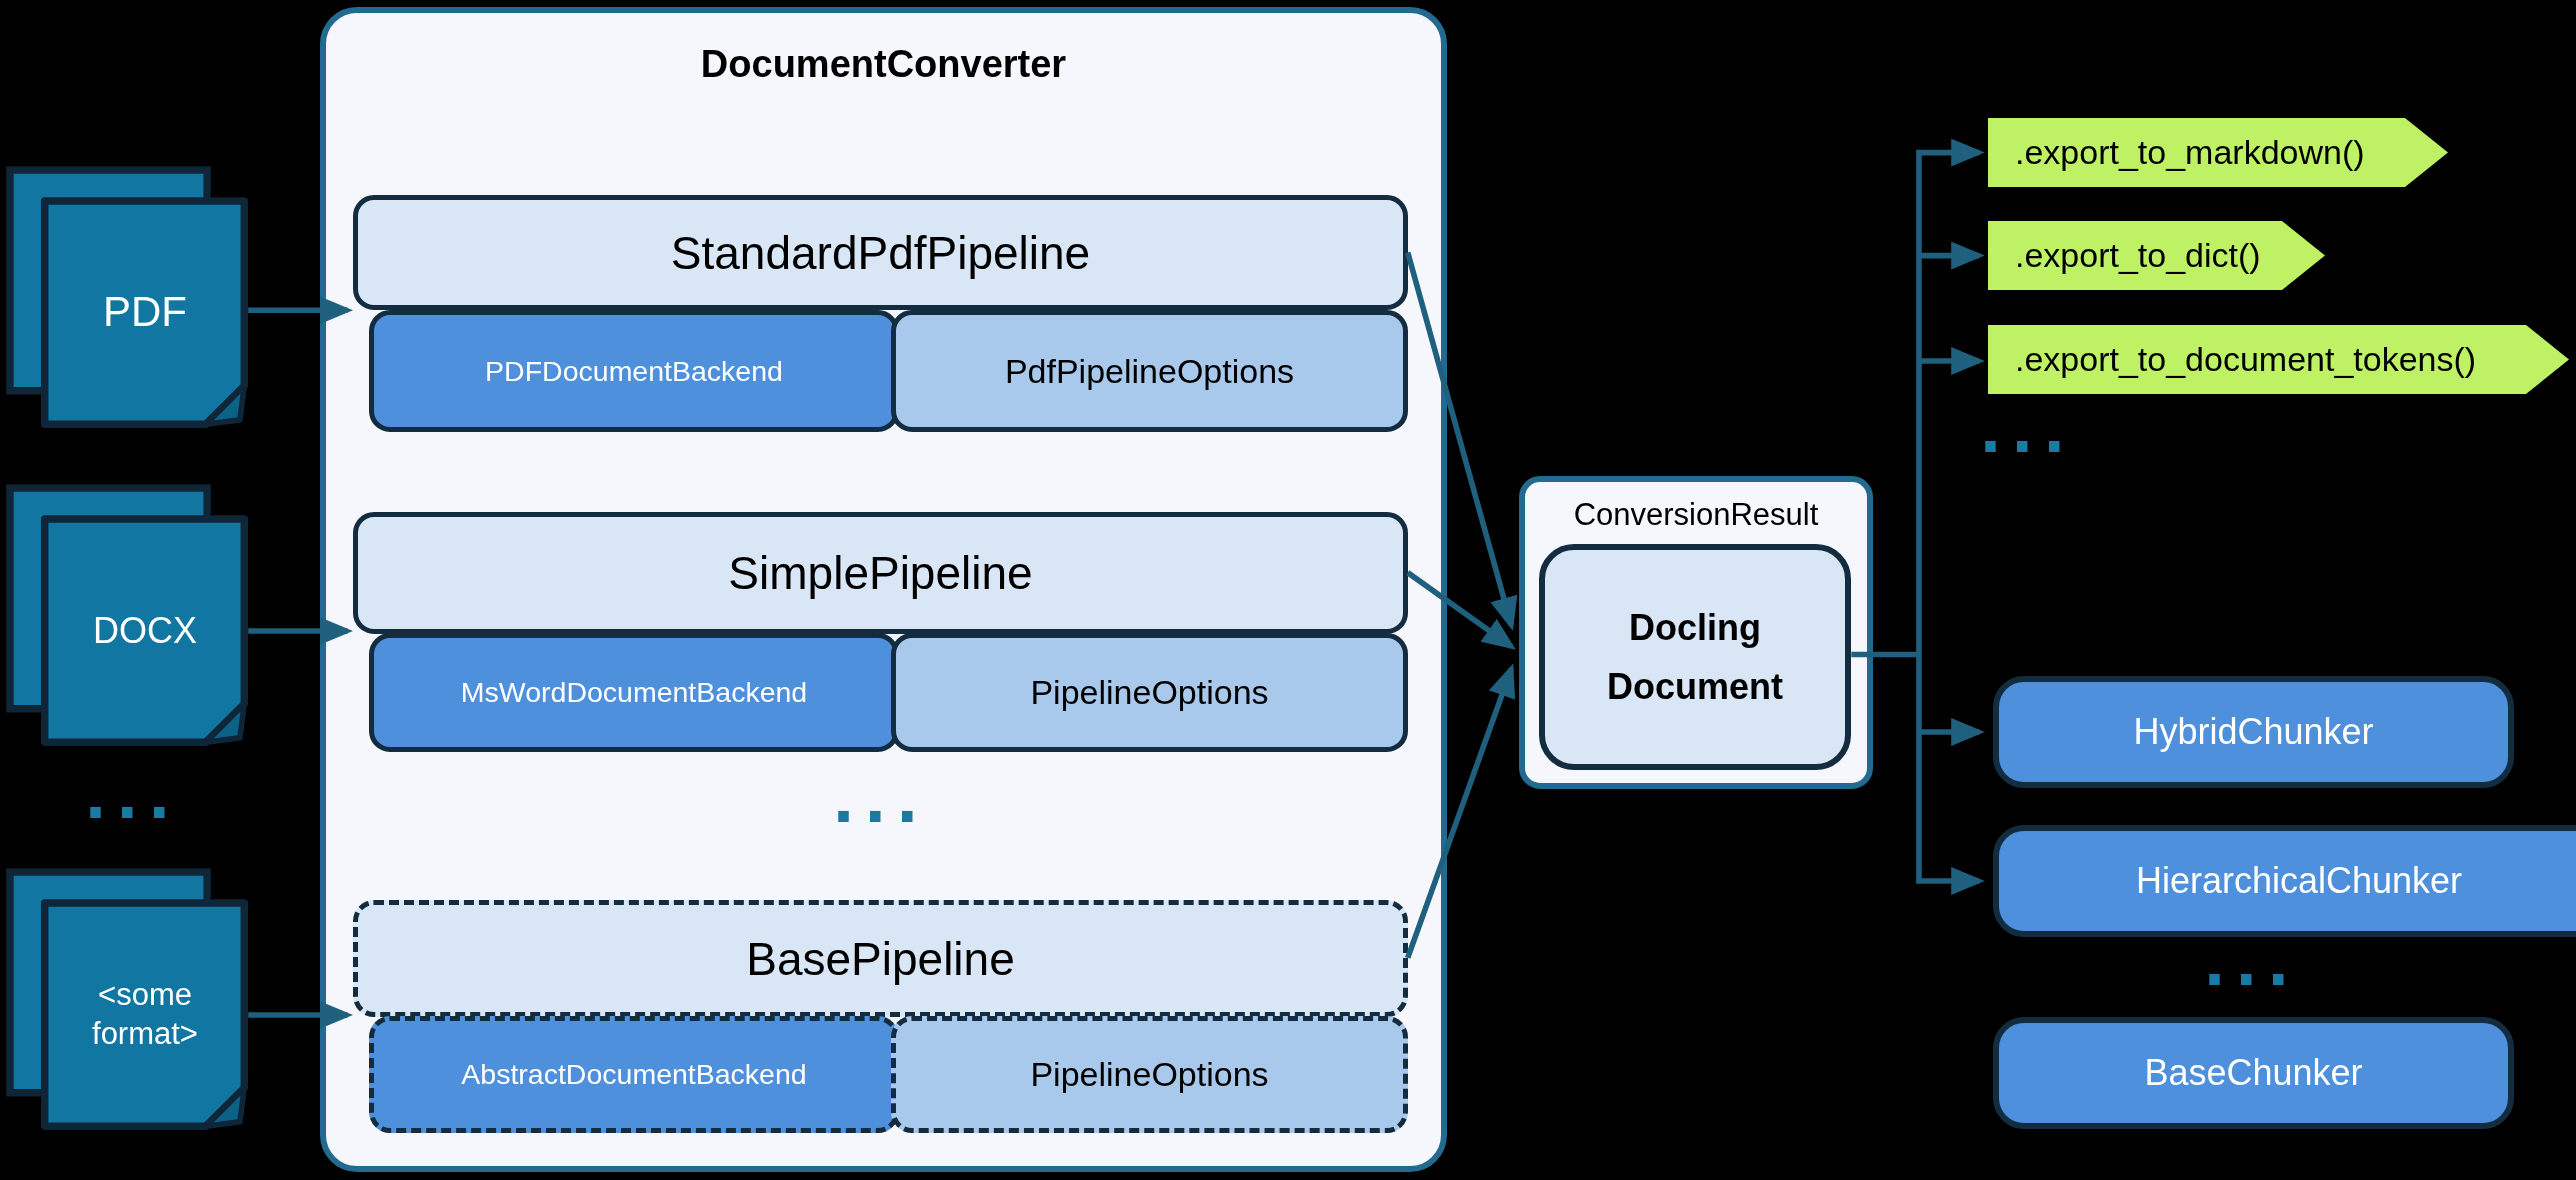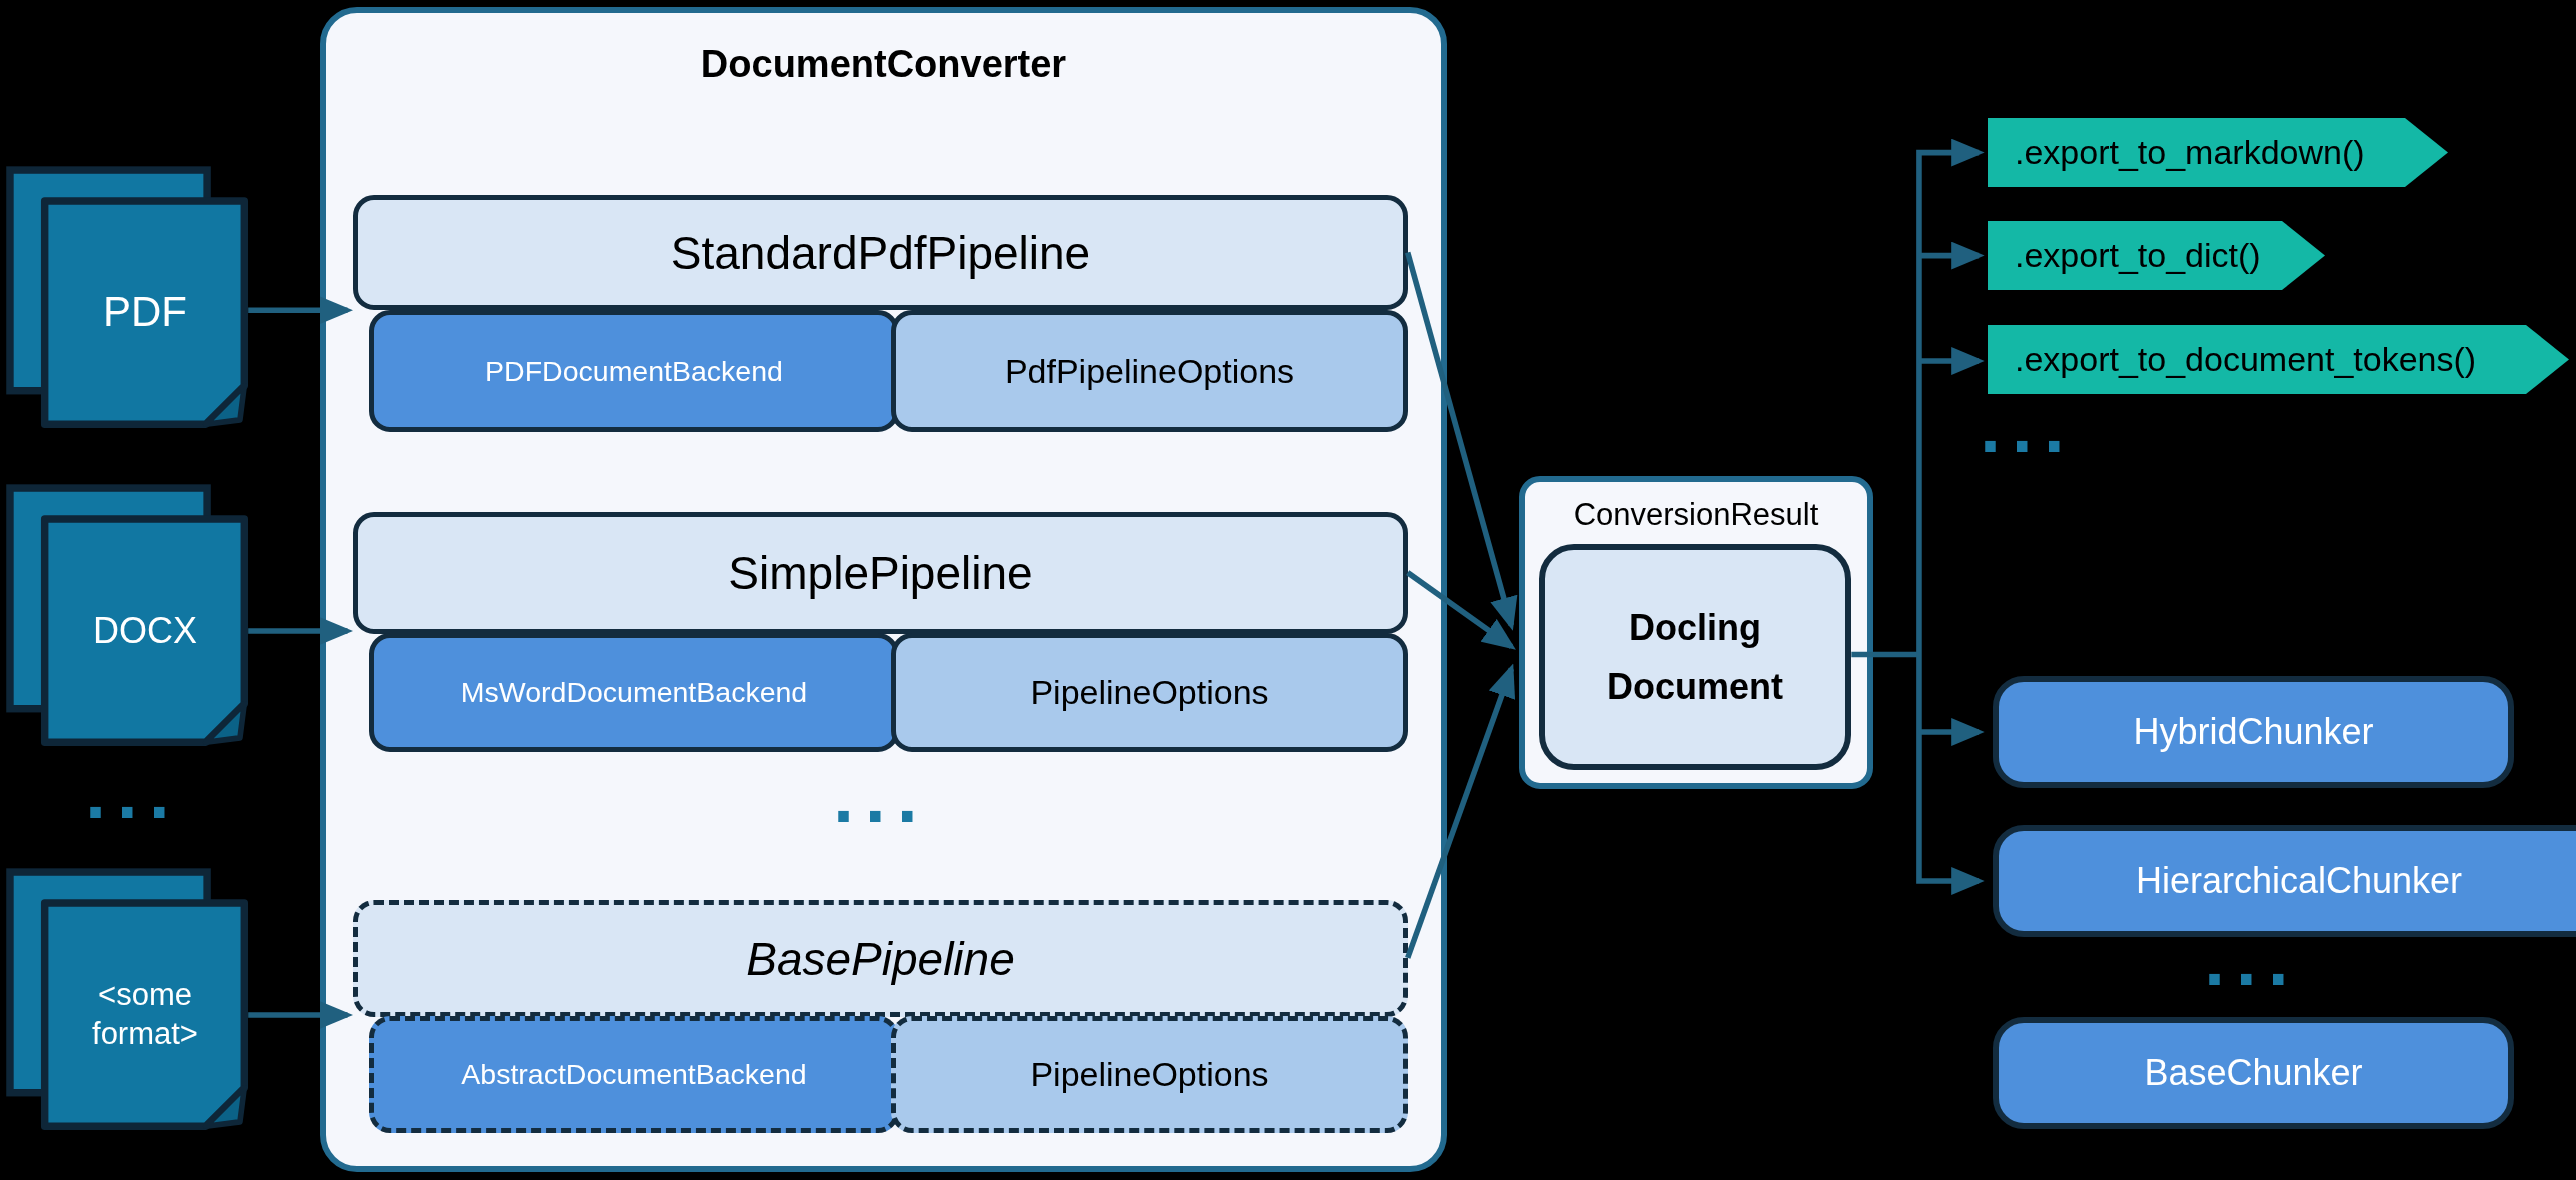--- a/index.html
+++ b/index.html
@@ -41,21 +41,21 @@
     background:#F5F7FC;border:6.2px solid #226A8F;border-radius:21px;}
   .conv-result-label{left:1519px;top:493px;width:354px;height:43px;
     display:flex;align-items:center;justify-content:center;font-size:31px;color:#000;}
   .docling-box{left:1539px;top:544px;width:312px;height:226px;
     background:#D9E6F5;border:6.2px solid #132C3F;border-radius:35px;
     display:flex;align-items:center;justify-content:center;}
   .docling-text{font-size:36px;font-weight:bold;color:#000;text-align:center;
     white-space:pre-line;line-height:1.65;}
 
   
-  .tag{position:absolute;background:#14b8a6;display:flex;align-items:center;
+  .tag{position:absolute;background:#bef264;display:flex;align-items:center;
     padding-left:27px;font-size:34px;color:#000;box-sizing:border-box;
     clip-path:polygon(0 0, calc(100% - 43px) 0, 100% 50%, calc(100% - 43px) 100%, 0 100%);}
 
   
   .chunker{background:#4E90DC;border:6.2px solid #132C3F;border-radius:31px;
     display:flex;align-items:center;justify-content:center;font-size:36px;color:#fff;}
 
   
   .dots{position:absolute;color:#1B7AA4;font-weight:bold;font-size:74px;
     letter-spacing:11.2px;transform:translate(-50%,-73%);line-height:1;}
@@ -115,21 +115,21 @@
   </div>
   <div class="abs backend-box" style="left:353px;top:633px;width:530px;height:119px;">
     <span>MsWordDocumentBackend</span>
   </div>
   <div class="abs options-box" style="left:891px;top:633px;width:517px;height:119px;">
     <span>PipelineOptions</span>
   </div>
 
   <div class="dots" style="left:881px;top:814px;">...</div>
 
-  <div class="abs pipeline-title dashed" style="left:353px;top:900px;width:1055px;height:117px;font-style:italic;">
+  <div class="abs pipeline-title dashed" style="left:353px;top:900px;width:1055px;height:117px;">
     <span>BasePipeline</span>
   </div>
   <div class="abs backend-box dashed" style="left:353px;top:1016px;width:530px;height:117px;">
     <span>AbstractDocumentBackend</span>
   </div>
   <div class="abs options-box dashed" style="left:891px;top:1016px;width:517px;height:117px;">
     <span>PipelineOptions</span>
   </div>
 
   <div class="abs conv-result"></div>

